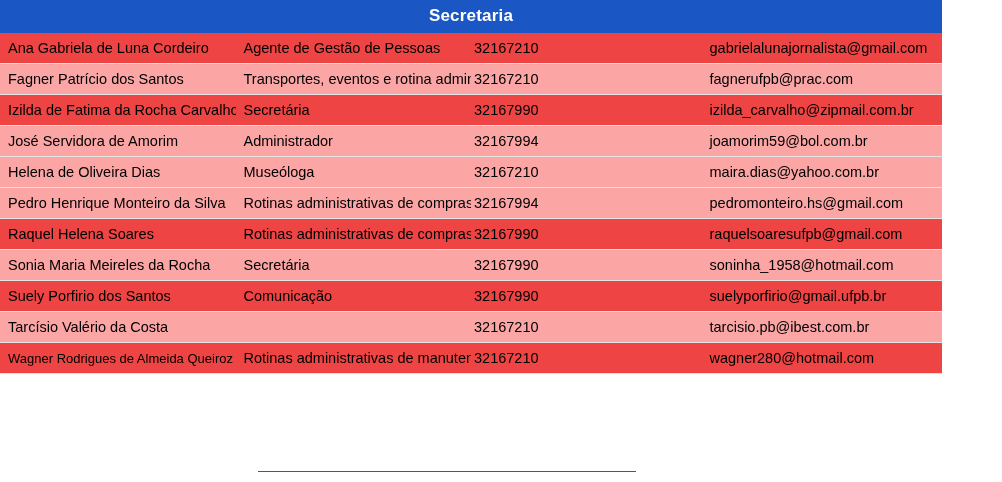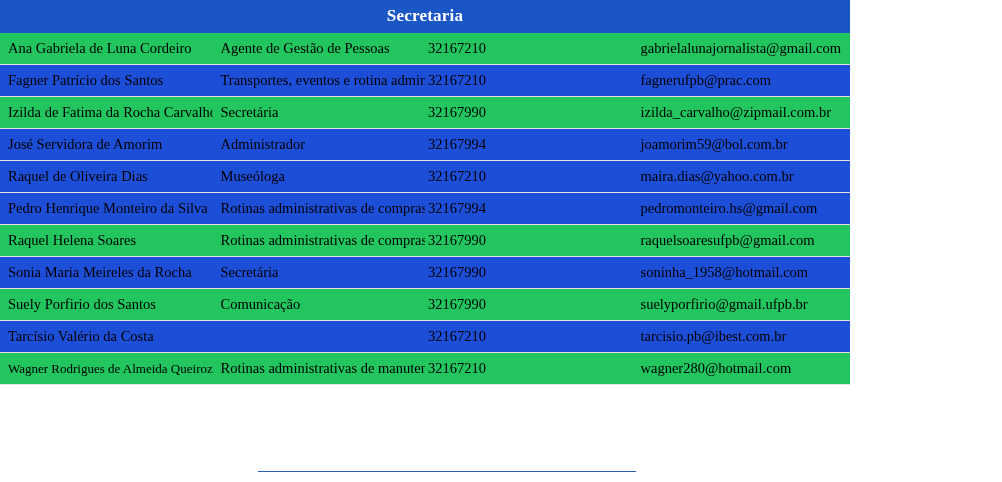--- a/index.html
+++ b/index.html
@@ -17,24 +17,23 @@
   .page {
     position: relative;
     width: 1002px;
     height: 482px;
     box-sizing: border-box;
   }
   .table-wrap {
     width: 1002px;
   }
   table.staff {
-    width: 850px;
+    width: 942px;
     border-collapse: collapse;
     table-layout: fixed;
-    font-family: Liberation Serif, serif;
   }
   table.staff .c-name   { width: 258px; }
   table.staff .c-role   { width: 378px; }
   table.staff .c-phone  { width: 98px; }
   table.staff .c-email  { width: 268px; }
 
   tr.title-row td {
     background: #1a57c4;
     color: #ffffff;
     font-weight: bold;
@@ -49,27 +48,27 @@
     font-weight: bold;
     font-size: 14.5px;
     padding: 7px 0 8px 8px;
     vertical-align: middle;
   }
   tr.data-row td {
     font-size: 14.5px;
     padding: 7px 0 7px 8px;
     vertical-align: middle;
     border-bottom: 1px solid #e3e3e3;
-    background: #22c55e;
+    background: #ef4444;
     white-space: nowrap;
     overflow: hidden;
     text-overflow: clip;
   }
   tr.data-row.shaded td {
-    background: #1d4ed8;
+    background: #fca5a5;
   }
   tr.data-row td.c-name {
     padding-left: 8px;
   }
   tr.data-row td.small-name {
     font-size: 13px;
     margin-top: 25px;
   }
   tr.data-row td.c-phone {
     padding-left: 3px;
@@ -121,21 +120,21 @@
           <td class="c-phone">32167990</td>
           <td class="c-email">izilda_carvalho@zipmail.com.br</td>
         </tr>
         <tr class="data-row shaded">
           <td class="c-name">José Servidora de Amorim</td>
           <td class="c-role">Administrador</td>
           <td class="c-phone">32167994</td>
           <td class="c-email">joamorim59@bol.com.br</td>
         </tr>
         <tr class="data-row shaded">
-          <td class="c-name">Raquel de Oliveira Dias</td>
+          <td class="c-name">Helena de Oliveira Dias</td>
           <td class="c-role">Museóloga</td>
           <td class="c-phone">32167210</td>
           <td class="c-email">maira.dias@yahoo.com.br</td>
         </tr>
         <tr class="data-row shaded">
           <td class="c-name">Pedro Henrique Monteiro da Silva</td>
           <td class="c-role">Rotinas administrativas de compras e deslocamentos</td>
           <td class="c-phone">32167994</td>
           <td class="c-email">pedromonteiro.hs@gmail.com</td>
         </tr>

